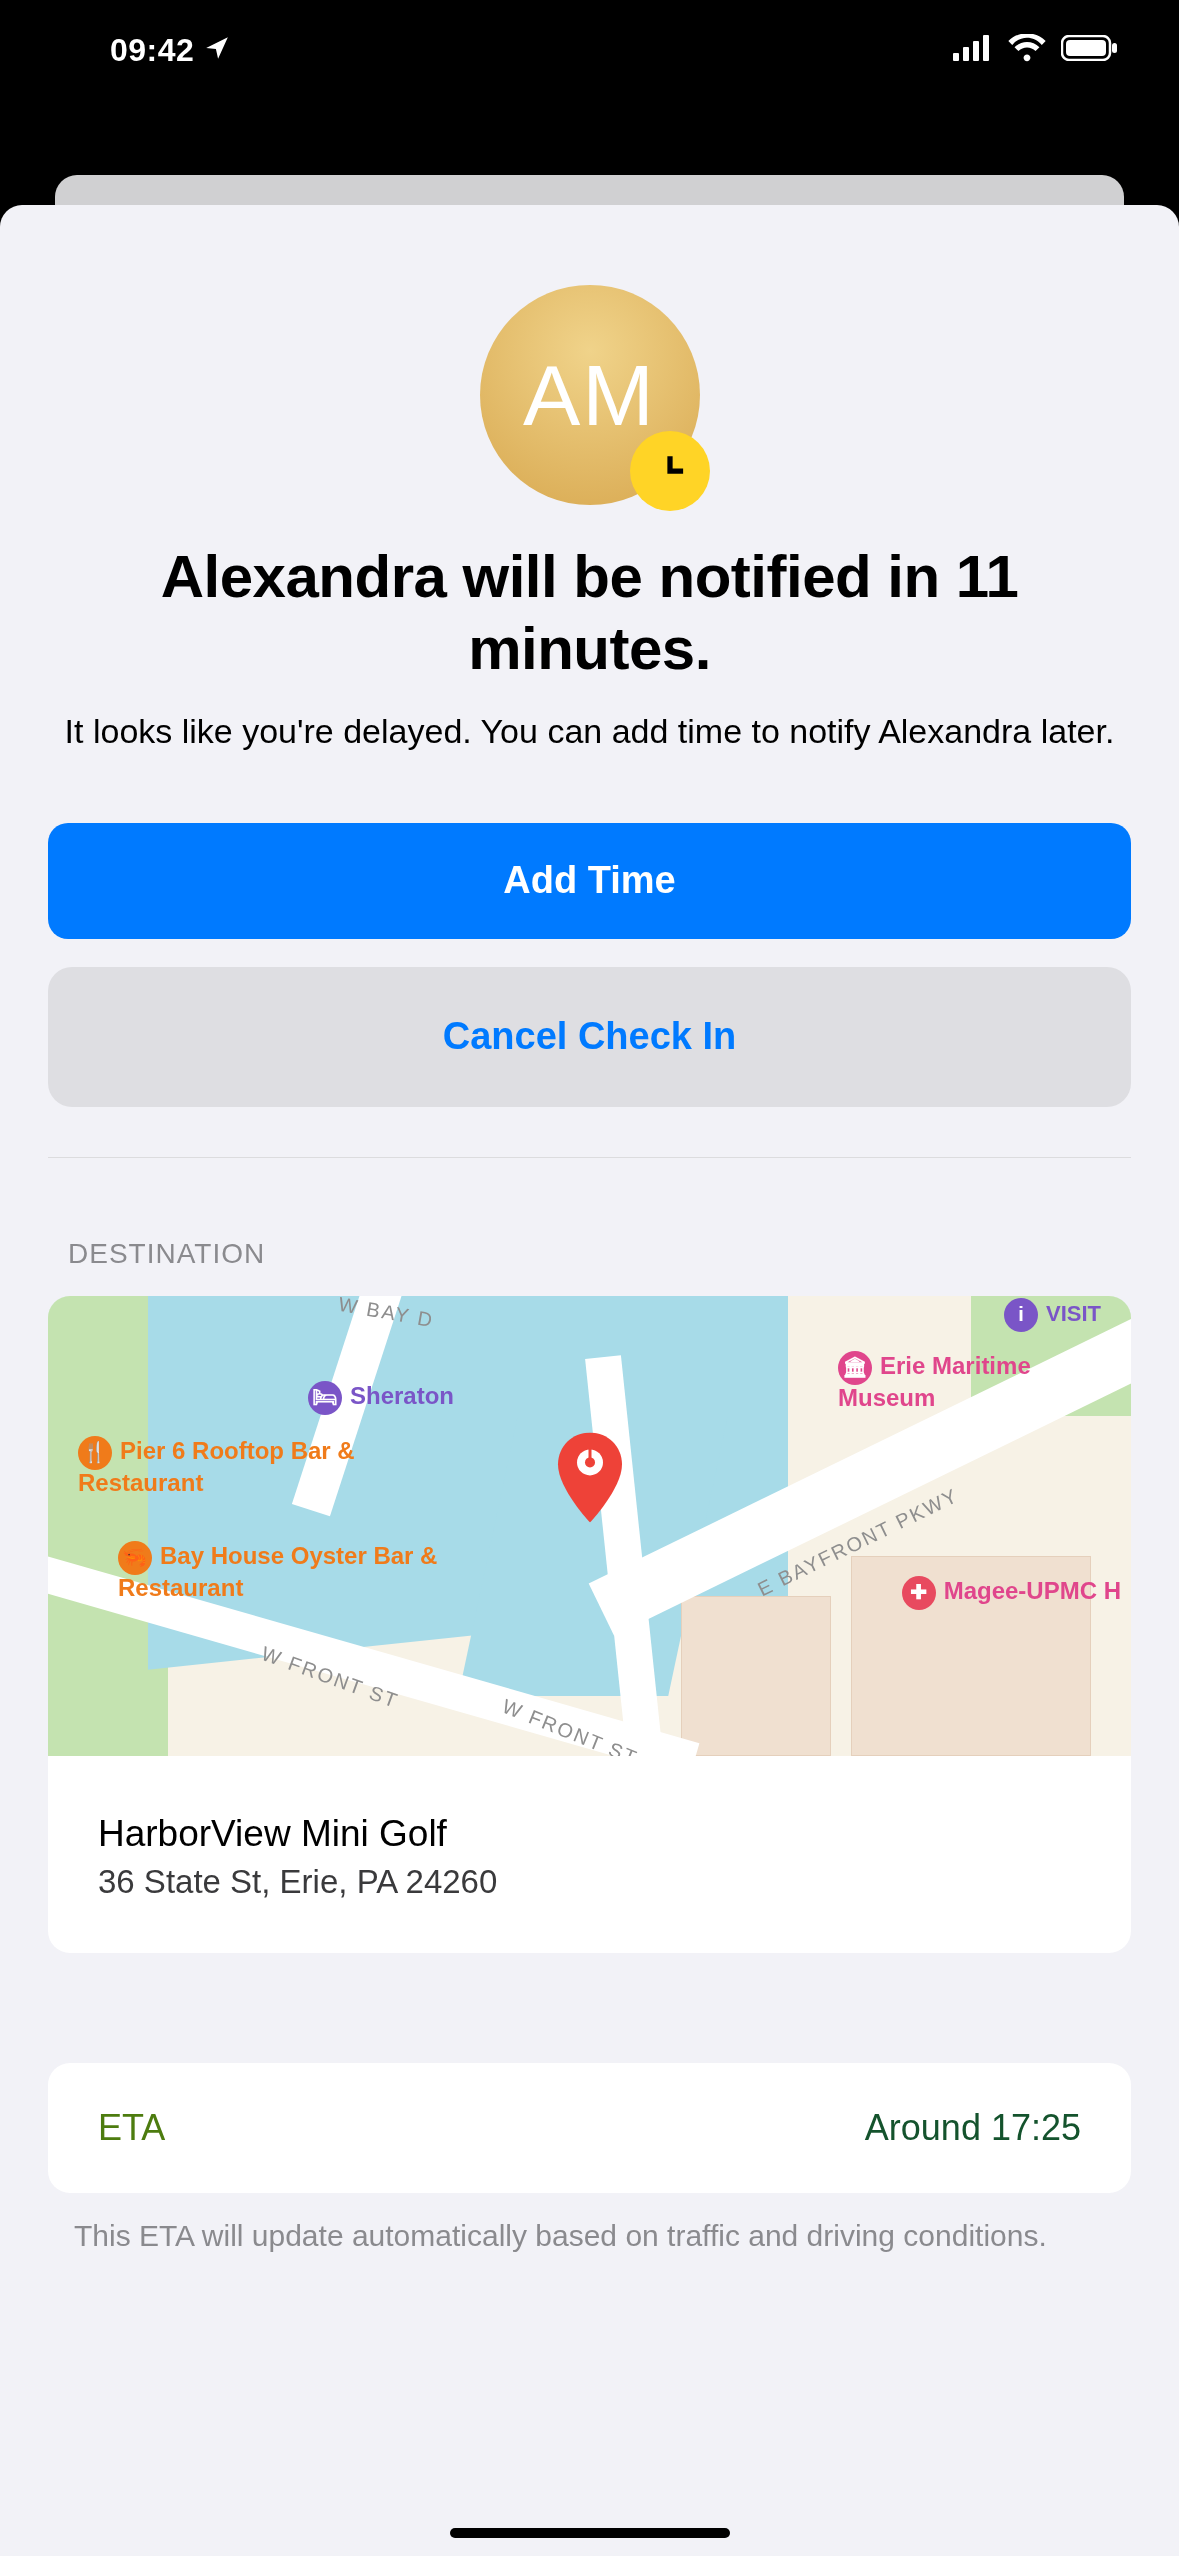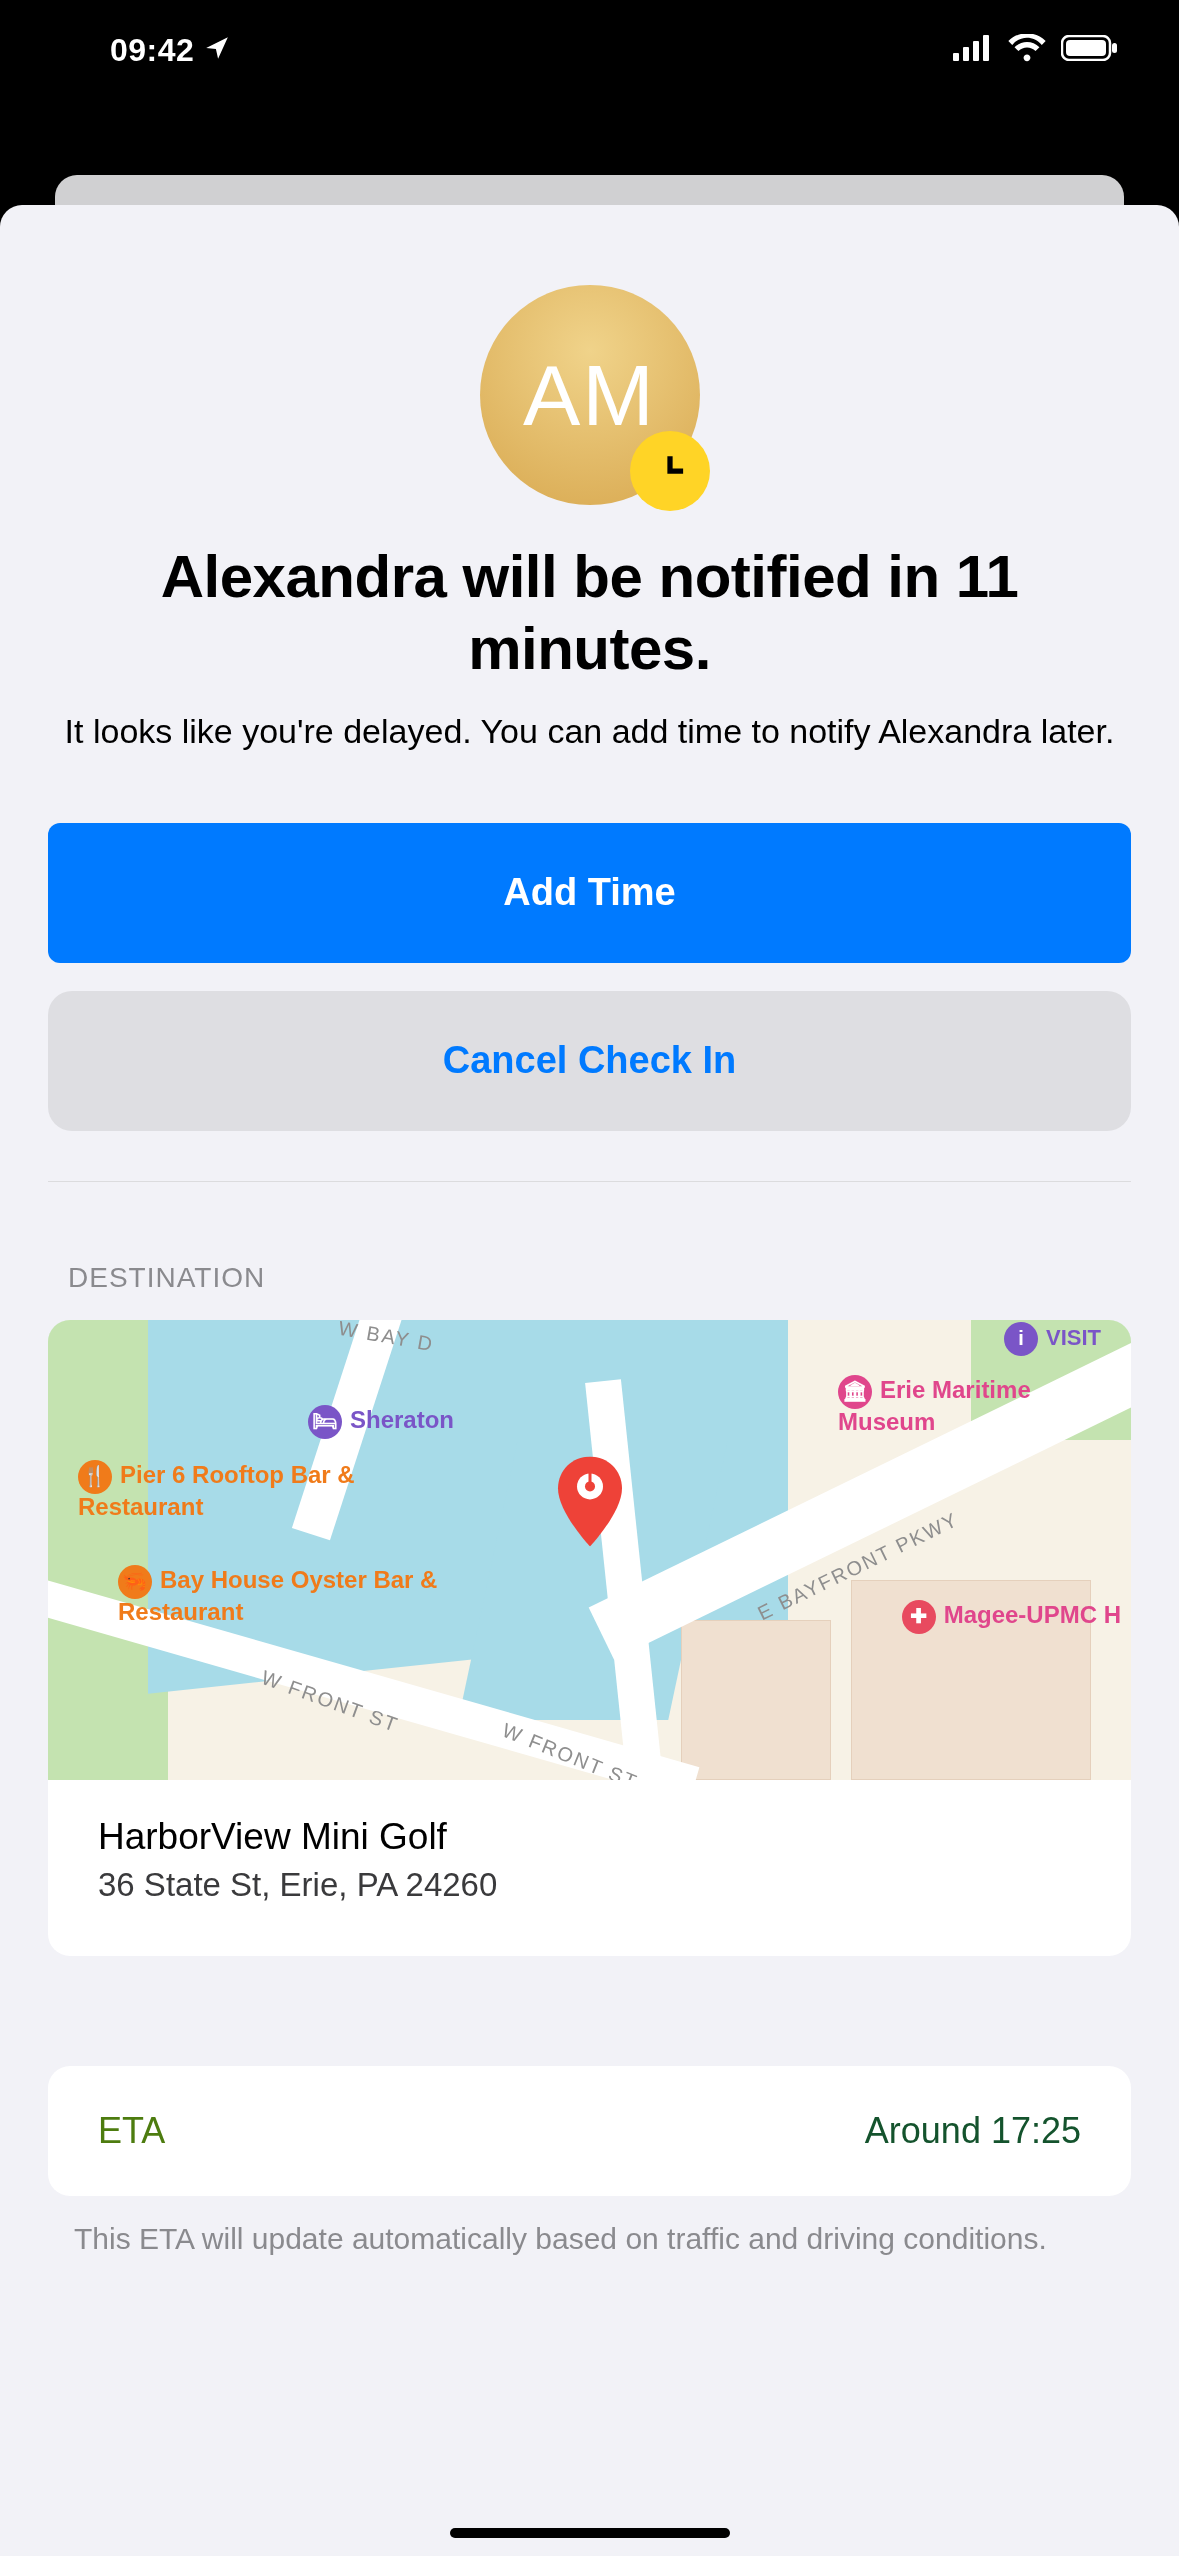--- a/index.html
+++ b/index.html
@@ -11,27 +11,27 @@
   .back-sheet { position: absolute; top: 175px; left: 55px; right: 55px; height: 80px; background: #d0d0d2; border-radius: 22px 22px 0 0; }
   .sheet { position: absolute; top: 205px; left: 0; right: 0; bottom: 0; background: #f2f2f7; border-radius: 22px 22px 0 0; overflow: hidden; }
   .sheet-header { height: 170px; background: #ffffff; border-bottom: 1px solid #d6d6d8; display: flex; align-items: center; justify-content: flex-end; padding: 0 48px; }
   .done-btn { color: #007aff; font-size: 42px; font-weight: 600; background: none; border: none; cursor: pointer; }
   .content { padding: 80px 48px 0 48px; }
   .avatar-wrap { display: flex; justify-content: center; position: relative; margin-bottom: 36px; }
   .avatar { width: 220px; height: 220px; border-radius: 50%; background: radial-gradient(circle at 50% 30%, #f0d38a, #d8a84f); display: flex; align-items: center; justify-content: center; color: #fff; font-size: 86px; font-weight: 500; letter-spacing: 2px; }
   .clock-badge { position: absolute; bottom: -6px; left: 50%; margin-left: 40px; width: 80px; height: 80px; border-radius: 50%; background: #ffd426; display: flex; align-items: center; justify-content: center; }
   .title { text-align: center; font-size: 60px; font-weight: 700; color: #000; line-height: 1.2; margin-bottom: 24px; letter-spacing: -0.5px;}
   .subtitle { text-align: center; font-size: 34px; color: #000; line-height: 1.35; margin-bottom: 68px; }
-  .primary-btn { width: 100%; background: #007aff; color: #fff; font-size: 38px; font-weight: 600; border: none; border-radius: 12px; height: 140px; margin-bottom: 28px; cursor: pointer; }
+  .primary-btn { width: 100%; background: #007aff; color: #fff; font-size: 38px; font-weight: 600; border: none; border-radius: 20px; height: 116px; margin-bottom: 28px; cursor: pointer; }
   .secondary-btn { width: 100%; background: #dedee2; color: #007aff; font-size: 38px; font-weight: 600; border: none; border-radius: 24px; height: 140px; margin-bottom: 50px; cursor: pointer; }
   .divider { height: 1px; background: #dcdcde; margin: 0 0 80px 0; }
   .section-header { font-size: 28px; color: #8a8a8e; letter-spacing: 1px; margin-bottom: 26px; padding-left: 20px; }
   .dest-card { background: #ffffff; border-radius: 22px; overflow: hidden; margin-bottom: 110px; }
   .map { position: relative; width: 100%; height: 460px; background: #bde3ee; overflow: hidden; }
-  .dest-text { padding: 36px 50px 52px 50px; }
+  .dest-text { padding: 36px 50px 52px 50px; margin-top: 21px; }
   .dest-name { font-size: 37px; color: #000; }
   .dest-addr { font-size: 33px; color: #3a3a3c; margin-top: 8px; }
   .eta-card { background: #ffffff; border-radius: 22px; padding: 44px 50px; display: flex; align-items: center; justify-content: space-between; margin-bottom: 22px; }
   .eta-label { font-size: 36px; color: #4d7c0f; }
   .eta-value { font-size: 36px; color: #14532d; }
   .footer-note { font-size: 30px; color: #8a8a8e; padding: 0 26px; line-height: 1.4; }
   .home-indicator { position: absolute; bottom: 18px; left: 50%; transform: translateX(-50%); width: 280px; height: 10px; background: #000; border-radius: 6px; }
   
   .land { position:absolute; background:#f7f2e6; }
   .water { position:absolute; background:#a7dbe8; }

